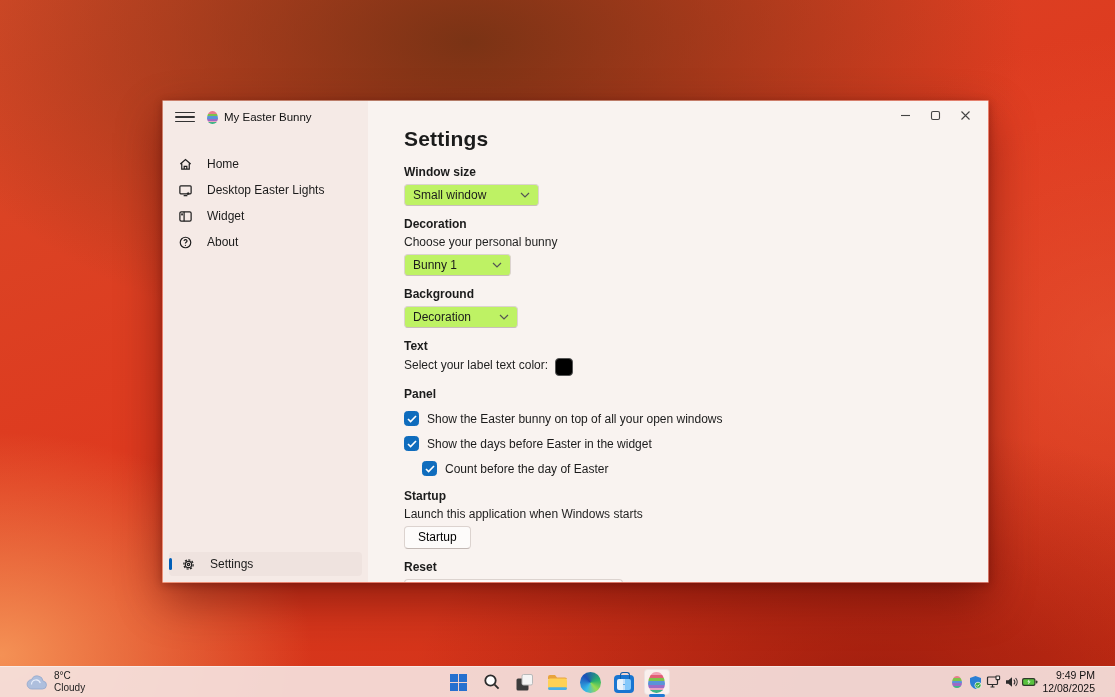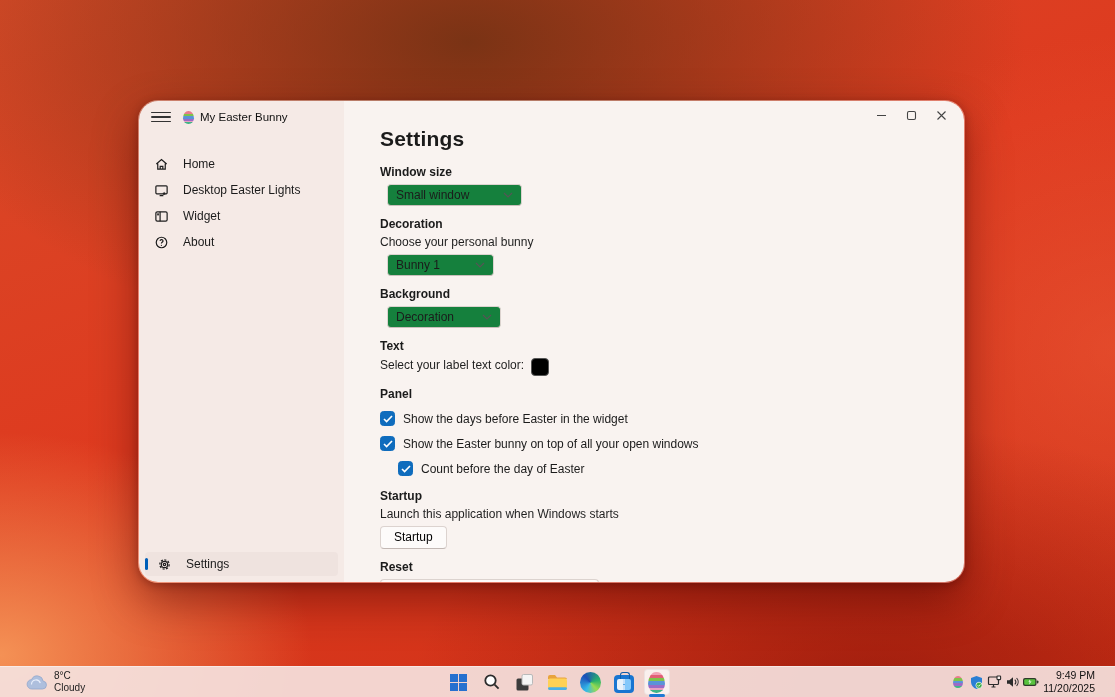--- a/index.html
+++ b/index.html
@@ -10,22 +10,22 @@
     background:
       radial-gradient(50% 45% at 42% 6%, rgba(105,48,18,.85) 0%, rgba(105,48,18,0) 100%),
       radial-gradient(28% 32% at 0% 94%, rgba(246,150,88,.95), rgba(246,150,88,0) 100%),
       radial-gradient(42% 38% at 79% 99%, rgba(122,14,6,.55), rgba(122,14,6,0) 100%),
       radial-gradient(30% 45% at 100% 50%, rgba(242,98,62,.45), rgba(242,98,62,0) 100%),
       linear-gradient(160deg,#d84a28 0%,#de3a1f 45%,#cd3016 100%);
   }
 
   
   .win {
-    position:absolute; left:138px; top:100px; width:827px; height:483px;
-    border-radius:20px; overflow:hidden; display:flex;
+    position:absolute; left:162px; top:100px; width:827px; height:483px;
+    border-radius:1px; overflow:hidden; display:flex;
     box-shadow:0 18px 45px rgba(60,0,0,.45), 0 2px 8px rgba(60,0,0,.3);
     border:1px solid rgba(255,255,255,.35);
   }
   .sidebar {
     width:205px; background:#f5eae6; display:flex; flex-direction:column; flex-shrink:0;
   }
   .titlebar-left { display:flex; align-items:center; height:30px; padding:2px 0 0 12px; gap:6px; }
   .hamburger { width:20px; height:20px; display:flex; flex-direction:column; justify-content:center; gap:3px; margin-right:6px; cursor:pointer; }
   .hamburger i { display:block; height:1.6px; background:#333; border-radius:1px; }
   .app-title { font-size:11.5px; color:#111; }
@@ -52,23 +52,23 @@
   }
   .caption-btns { position:absolute; top:4px; right:8px; display:flex; }
   .cap-btn { width:30px; height:20px; display:flex; align-items:center; justify-content:center; cursor:pointer; border-radius:4px; }
   .cap-btn svg { stroke:#444; stroke-width:1.1; fill:none; }
 
   .page-title { font-size:21px; font-weight:700; letter-spacing:.2px; margin-top:2px; }
   .sec-label { font-size:12px; font-weight:700; margin-top:11px; }
   .desc { font-size:12px; margin-top:4px; color:#1f1f1f; }
 
   .dropdown {
-    margin-top:5px; height:22px; background:#15803d; border:1px solid #dcd3cf;
+    margin-top:5px; height:22px; background:#bef264; border:1px solid #dcd3cf;
     border-bottom-color:#c9bfbb; border-radius:4px; display:flex; align-items:center;
-    padding:0 8px; font-size:12px; cursor:pointer; justify-content:space-between;margin-left:7px;
+    padding:0 8px; font-size:12px; cursor:pointer; justify-content:space-between;
   }
   .dropdown svg { stroke:#555; stroke-width:1.2; fill:none; }
 
   .color-row { display:flex; align-items:flex-start; gap:7px; margin-top:5px; }
   .swatch { width:18px; height:18px; border-radius:4px; border:1px solid #555; cursor:pointer; }
 
   .check-row { display:flex; align-items:center; gap:8px; margin-top:10px; font-size:12px; }
   .check-row.indent { margin-left:18px; }
   .checkbox {
     width:15px; height:15px; border-radius:3.5px; border:1px solid #8a8a8a; background:#fff;
@@ -244,29 +244,29 @@
       <span class="swatch" style="background: rgb(0, 0, 0);"></span>
     </div>
 
     <div class="sec-label">Panel</div>
     <div class="check-row">
       <span class="checkbox checked">
         <svg width="10" height="8" viewBox="0 0 10 8">
             <path d="M1 4l2.6 2.6L9 1" stroke="#fff" stroke-width="1.6" fill="none"></path>
           </svg>
       </span>
-      <span>Show the days before Easter in the widget</span>
+      <span>Show the Easter bunny on top of all your open windows</span>
     </div>
     <div class="check-row">
       <span class="checkbox checked">
         <svg width="10" height="8" viewBox="0 0 10 8">
             <path d="M1 4l2.6 2.6L9 1" stroke="#fff" stroke-width="1.6" fill="none"></path>
           </svg>
       </span>
-      <span>Show the Easter bunny on top of all your open windows</span>
+      <span>Show the days before Easter in the widget</span>
     </div>
     <div class="check-row indent">
       <span class="checkbox checked">
         <svg width="10" height="8" viewBox="0 0 10 8">
             <path d="M1 4l2.6 2.6L9 1" stroke="#fff" stroke-width="1.6" fill="none"></path>
           </svg>
       </span>
       <span>Count before the day of Easter</span>
     </div>
 
@@ -359,16 +359,16 @@
     <div class="tray-ico">
       <svg width="17" height="12" viewBox="0 0 17 12">
         <rect x="1" y="2" width="13.5" height="8" rx="2" fill="#2f3a2a"></rect>
         <rect x="2.2" y="3.2" width="11.1" height="5.6" rx="1.2" fill="#59c23e"></rect>
         <rect x="14.8" y="4.5" width="1.6" height="3" rx="0.8" fill="#2f3a2a"></rect>
         <path d="M8 3.4l-1.6 2.3h1.3L6.9 8.6l2.7-3.2H8.3z" fill="#e9f7e2"></path>
       </svg>
     </div>
     <div class="tb-clock">
       <div>9:49 PM</div>
-      <div>11/20/2025</div>
+      <div>12/08/2025</div>
     </div>
   </div>
 </div>
 
 </body></html>

